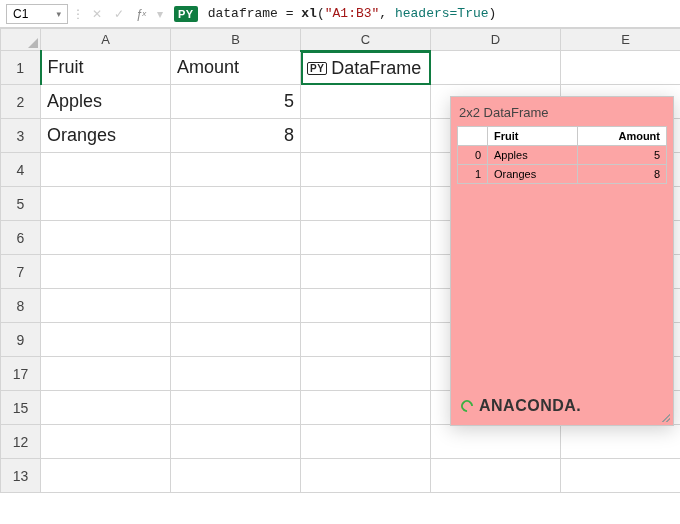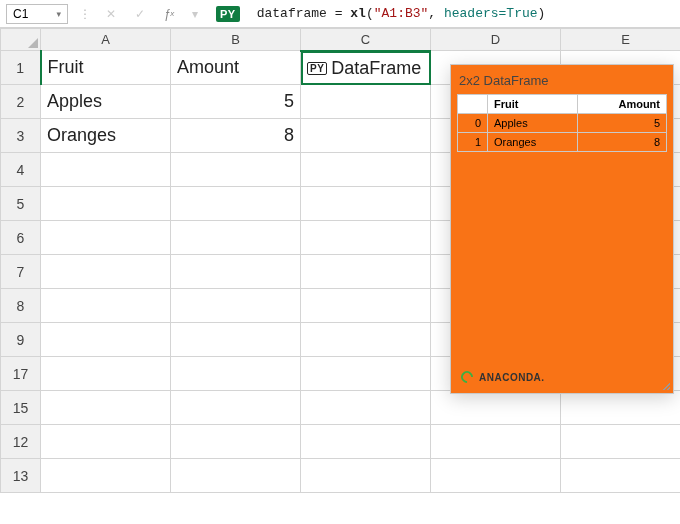--- a/index.html
+++ b/index.html
@@ -13,21 +13,21 @@
     position: relative;
   }
 
   
   .formula-bar {
     display: flex;
     align-items: center;
     height: 28px;
     border-bottom: 1px solid #d4d4d4;
     padding-left: 6px;
-    gap: 11px;
+    gap: 4px;
     font-size: 12px;
   }
   .namebox {
     width: 62px;
     height: 20px;
     border: 1px solid #c0c0c0;
     display: flex;
     align-items: center;
     padding: 0 6px;
     background: #fff;
@@ -135,25 +135,25 @@
     letter-spacing: 0.5px;
   }
 
   
   th.active-col { border-bottom: 2px solid #107c41 !important; background:#e6efe9;}
   th.active-row { border-right: 2px solid #107c41 !important; background:#e6efe9;}
 
   
   .card {
     position: absolute;
-    top: 36px;
+    top: 68px;
     left: 450px;
     width: 224px;
     height: 330px;
-    background: #f97316;
+    background: #fca5a5;
     border: 1px solid #c9c9c9;
     box-shadow: 0 4px 18px rgba(0,0,0,0.18);
     display: flex;
     flex-direction: column;
     padding: 6px 6px 10px 6px;
     font-size: 12px;
   }
   .card .card-title {
     font-size: 13px;
     color: #444;
@@ -172,21 +172,21 @@
   .df thead th.num { text-align:right;}
   .df td.idx { text-align: right; width: 30px;}
   .df th.idx-head { background:#fff; }
   .df td.num { text-align: right; }
   .card .spacer { flex: 1; }
   .anaconda {
     display: flex;
     align-items: center;
     gap: 6px;
     font-weight: 700;
-    font-size: 10px;
+    font-size: 16px;
     letter-spacing: 0.5px;
     color: #333;
     padding-left: 4px;
   }
   .anaconda .ring {
     width: 12px; height: 12px;
     border: 2px solid #3CB043;
     border-bottom-color: transparent;
     border-radius: 50%;
     transform: rotate(-45deg);

